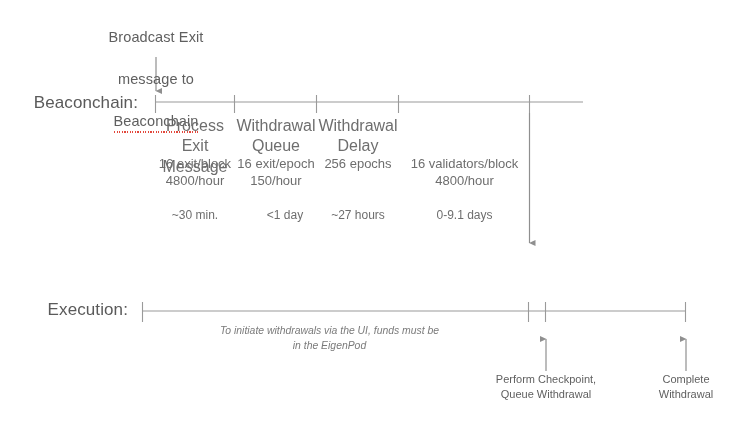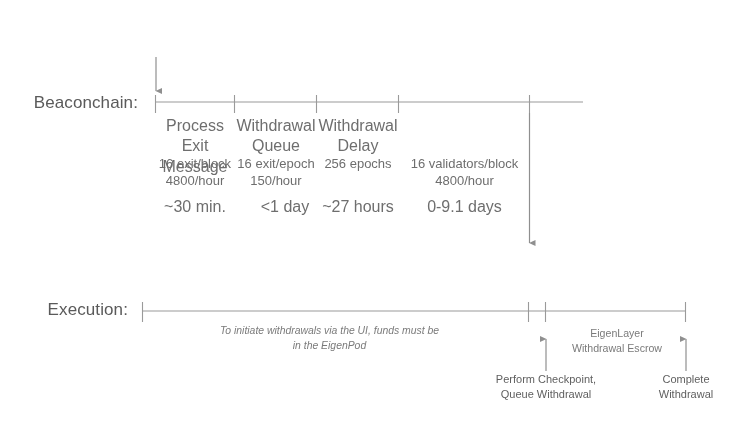--- a/index.html
+++ b/index.html
@@ -63,22 +63,23 @@
 
   .phase-name {
     font-size: 16px;
     color: #6e6e6e;
   }
   .phase-rate {
     font-size: 13px;
     color: #6e6e6e;
   }
   .phase-time {
-    font-size: 16px;
+    font-size: 12px;
     color: #6e6e6e;
+    margin-top: 11px;
   }
 
   .milestone {
     font-size: 13.5px;
     color: #5f5f5f;
     line-height: 1.4;
   }
 
   .inline-note {
     font-size: 10.4px;
@@ -149,20 +150,25 @@
 
     <g>
       <line x1="546" y1="371" x2="546" y2="339" stroke="#8f8f8f" stroke-width="1.2" marker-end="url(#arrowUp)"></line>
     </g>
 
     <g>
       <line x1="686" y1="371" x2="686" y2="339" stroke="#8f8f8f" stroke-width="1.2" marker-end="url(#arrowUp)"></line>
     </g>
   </svg>
 
+  <div class="txt title-note" style="left:76px; top:6px; width:160px;">
+    <div>Broadcast Exit</div>
+    <div>message to</div>
+    <div><span class="ul-red">Beaconchain</span></div>
+  </div>
 
   <div class="axis-label" style="left:0px; top:93px; width:138px;">Beaconchain:</div>
 
   <div class="axis-label" style="left:0px; top:300px; width:128px;">Execution:</div>
 
   <div class="txt phase-name" style="left:155px; top:116px; width:80px;">Process Exit
 Message</div>
   <div class="txt phase-rate" style="left:155px; top:156px; width:80px;">16 exit/block
 4800/hour</div>
   <div class="txt phase-time" style="left:155px; top:197px; width:80px;">~30 min.</div>
@@ -179,22 +185,20 @@
   <div class="txt phase-time" style="left:317px; top:197px; width:82px;">~27 hours</div>
 
   <div class="txt phase-rate" style="left:399px; top:156px; width:131px;">16 validators/block
 4800/hour</div>
   <div class="txt phase-time" style="left:399px; top:197px; width:131px;">0-9.1 days</div>
 
 
   <div class="txt inline-note" style="left:181px; top:323px; width:297px;font-style:italic;">To initiate withdrawals via the UI, funds must be
 in the EigenPod</div>
 
-  <div class="txt escrow-note" style="left:556px; top:326px; width:122px;">EigenLayer
-Withdrawal Escrow</div>
 
   <div class="txt bottom-label" style="left:464px; top:372px; width:164px;">Perform Checkpoint,
 Queue Withdrawal</div>
 
   <div class="txt bottom-label" style="left:634px; top:372px; width:104px;">Complete
 Withdrawal</div>
 
 </div>
 
 </body></html>

